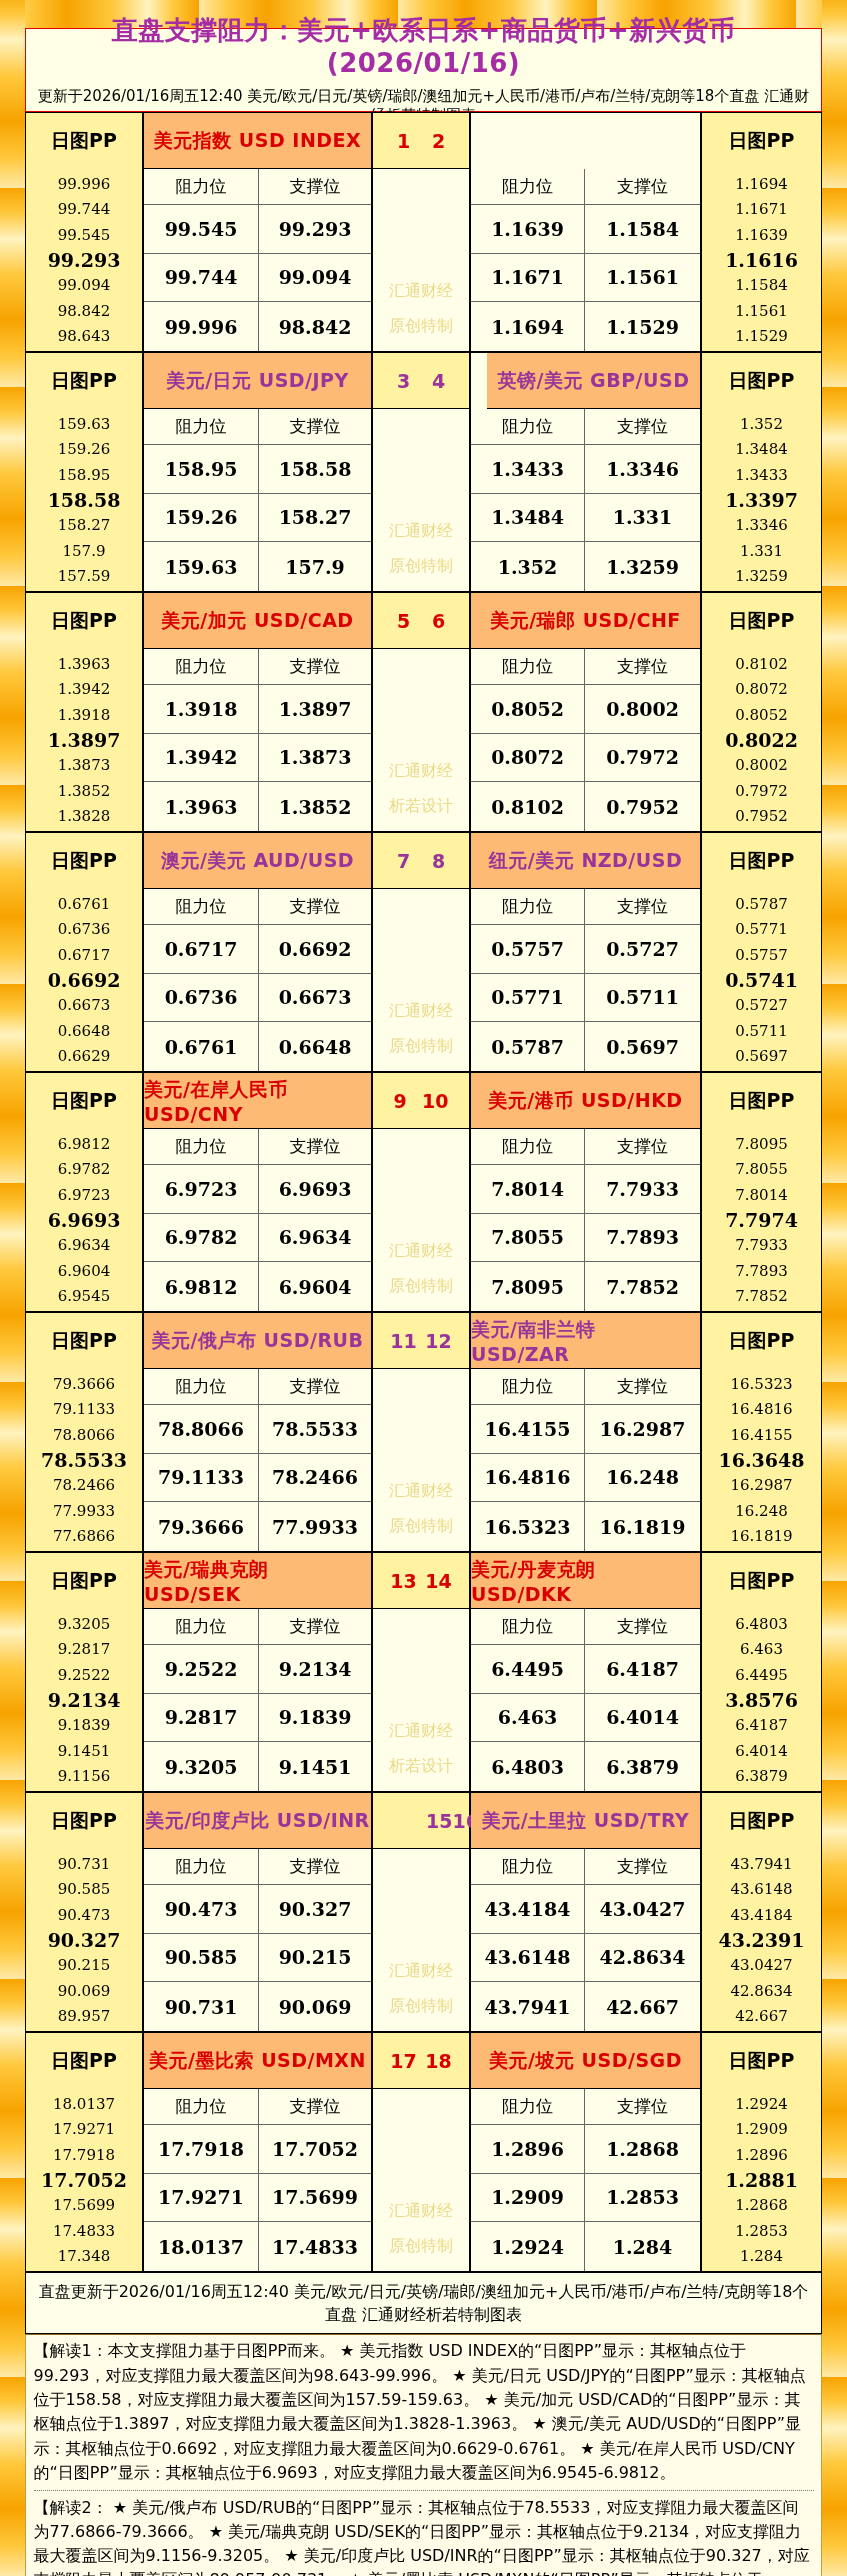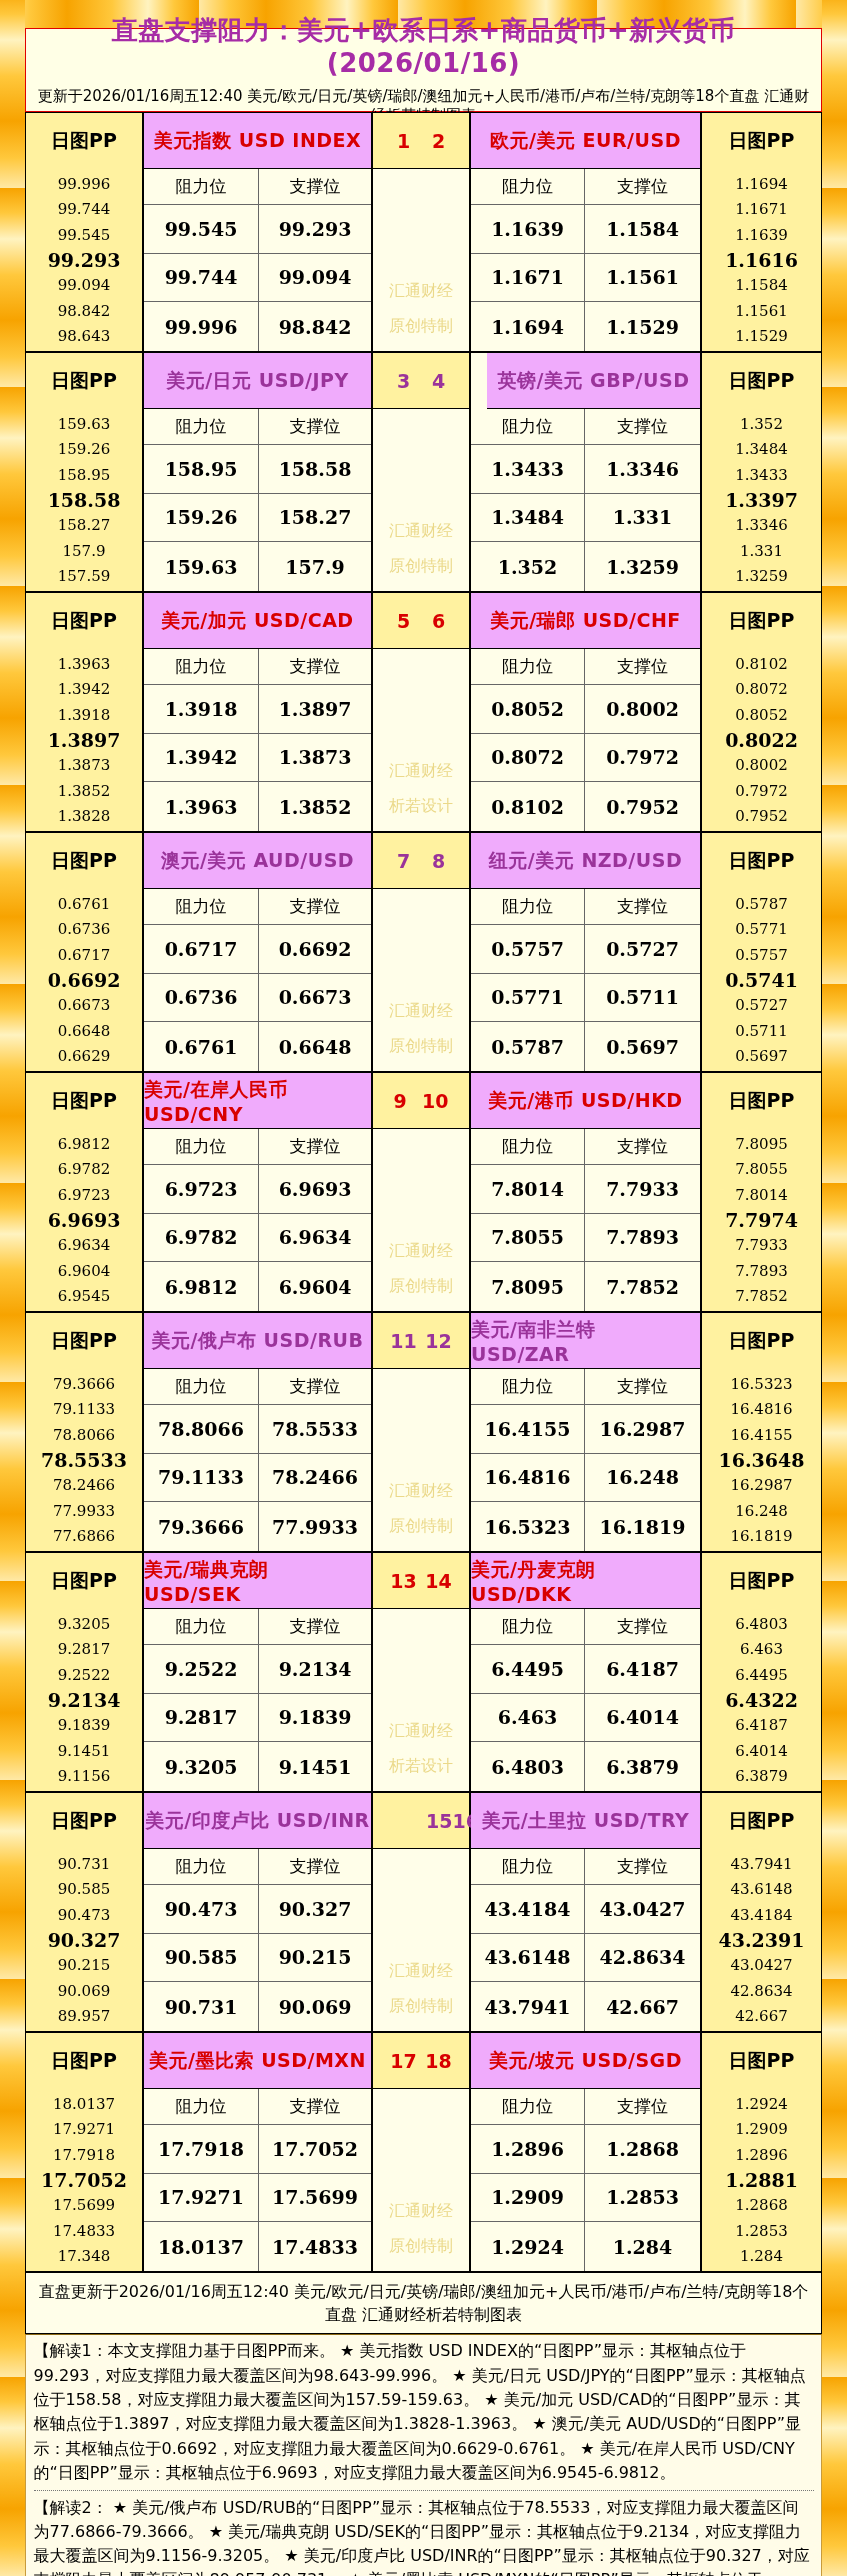--- a/index.html
+++ b/index.html
@@ -27,21 +27,21 @@
   .sub-title{font-size:15px;color:#000;text-align:center;line-height:1.3;margin-top:7.5px;}
 
   
   .table-wrap{border:1.9px solid #000;background:#FFFEE9;}
   .block{height:240px;border-bottom:2.8px solid #000;display:grid;
     grid-template-columns:118px 115px 112px 100px 114px 115px 1fr;
     grid-template-rows:56px 36px 1fr 1fr 1fr;background:#FFFEE9;}
   .cell{display:flex;align-items:center;justify-content:center;}
 
   .pphead{background:#FFF2A0;font-weight:bold;font-size:19px;color:#000;}
-  .titlecell{background:#f0abfc;font-weight:bold;font-size:19px;border-bottom:1.9px solid #000;letter-spacing:0.5px;}
+  .titlecell{background:#fdba74;font-weight:bold;font-size:19px;border-bottom:1.9px solid #000;letter-spacing:0.5px;}
   .idx{background:#FFF2A0;border-left:2.8px solid #000;border-right:2.8px solid #000;border-bottom:1.9px solid #000;
     font-weight:bold;font-size:19px;justify-content:space-around;padding:0 13px;}
   .bdr-r3{border-right:2.8px solid #000;}
   .bdr-l3{border-left:2.8px solid #000;}
 
   .c-pp{background:#FFF2A0;flex-direction:column;align-items:stretch;padding:1.9px 0;}
   .pp-val{flex:1;display:flex;align-items:center;justify-content:center;
     font-family:"DejaVu Serif", serif;font-size:15px;color:#000;}
   .pp-val.pivot{font-weight:bold;font-size:19px;}
 
@@ -97,21 +97,20 @@
 
     <div class="table-wrap">
       <div id="blocks">
           <section class="block">
     <div class="cell pphead bdr-r3 ga-pphL">日图PP</div>
     <div class="cell titlecell accent ga-titL" style="color: rgb(216, 0, 0);">美元指数 USD INDEX</div>
     <div class="cell idx ga-idx">
       <span class="accent" style="color: rgb(216, 0, 0);">1</span>
       <span class="accent" style="color: rgb(216, 0, 0);">2</span>
     </div>
-    <div class="cell titlecell accent ga-titR" style="color: rgb(216, 0, 0);">欧元/美元 EUR/USD</div>
     <div class="cell pphead bdr-l3 ga-pphR">日图PP</div>
 
     <div class="cell c-pp bdr-r3 ga-ppL">
               <div class="pp-val">99.996</div>
               <div class="pp-val">99.744</div>
               <div class="pp-val">99.545</div>
               <div class="pp-val pivot">99.293</div>
               <div class="pp-val">99.094</div>
               <div class="pp-val">98.842</div>
               <div class="pp-val">98.643</div>
@@ -441,21 +440,21 @@
         <span>汇通财经</span><br>
         <span>析若设计</span>
       </div>
     </div>
     <div class="cell lab first ga-labRR">阻力位</div>
     <div class="cell lab ga-labSR">支撑位</div>
     <div class="cell c-pp bdr-l3 ga-ppR">
               <div class="pp-val">6.4803</div>
               <div class="pp-val">6.463</div>
               <div class="pp-val">6.4495</div>
-              <div class="pp-val pivot">6.4322</div>
+              <div class="pp-val pivot">3.8576</div>
               <div class="pp-val">6.4187</div>
               <div class="pp-val">6.4014</div>
               <div class="pp-val">6.3879</div>
             </div>
 
     <div class="cell val first ga-r0c0L">9.2522</div>
     <div class="cell val ga-r0c1L">9.2134</div>
     <div class="cell val first ga-r1c0L">9.2817</div>
     <div class="cell val ga-r1c1L">9.1839</div>
     <div class="cell val first lastrow ga-r2c0L">9.3205</div>

